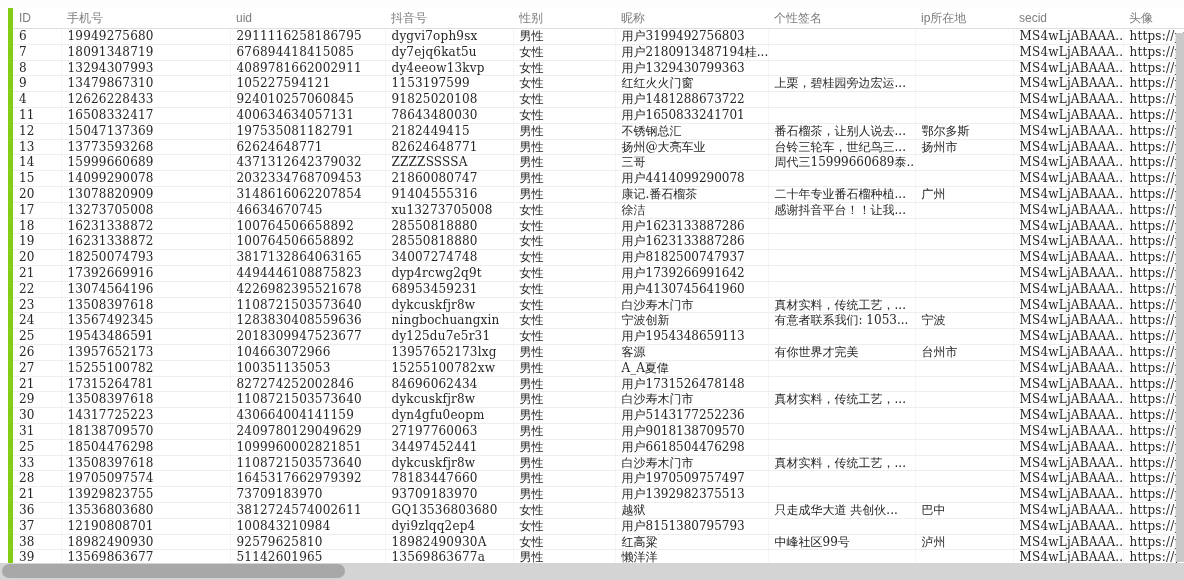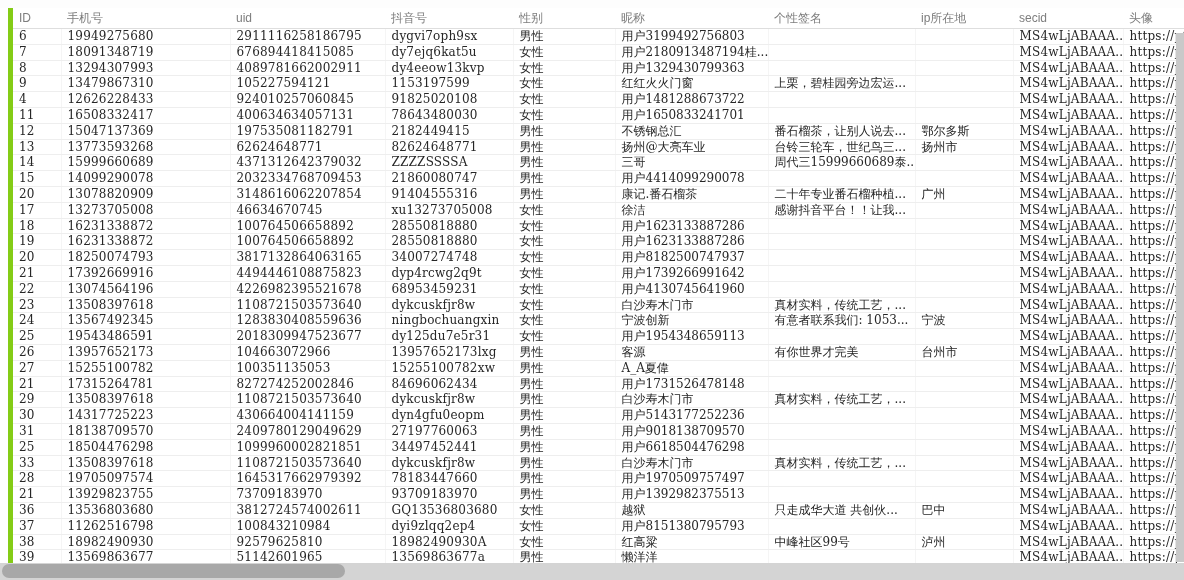--- a/index.html
+++ b/index.html
@@ -475,21 +475,21 @@
             <td>女性</td>
             <td>越狱</td>
             <td>只走成华大道 共创伙...</td>
             <td>巴中</td>
             <td class="num">MS4wLjABAAA...</td>
             <td class="num">https://p1</td>
           </tr>
 
           <tr>
             <td class="num">37</td>
-            <td class="num">11262516798</td>
+            <td class="num">12190808701</td>
             <td class="num">100843210984</td>
             <td class="num">dyi9zlqq2ep4</td>
             <td>女性</td>
             <td>用户8151380795793</td>
             <td></td>
             <td></td>
             <td class="num">MS4wLjABAAA...</td>
             <td class="num">https://p3</td>
           </tr>
 

